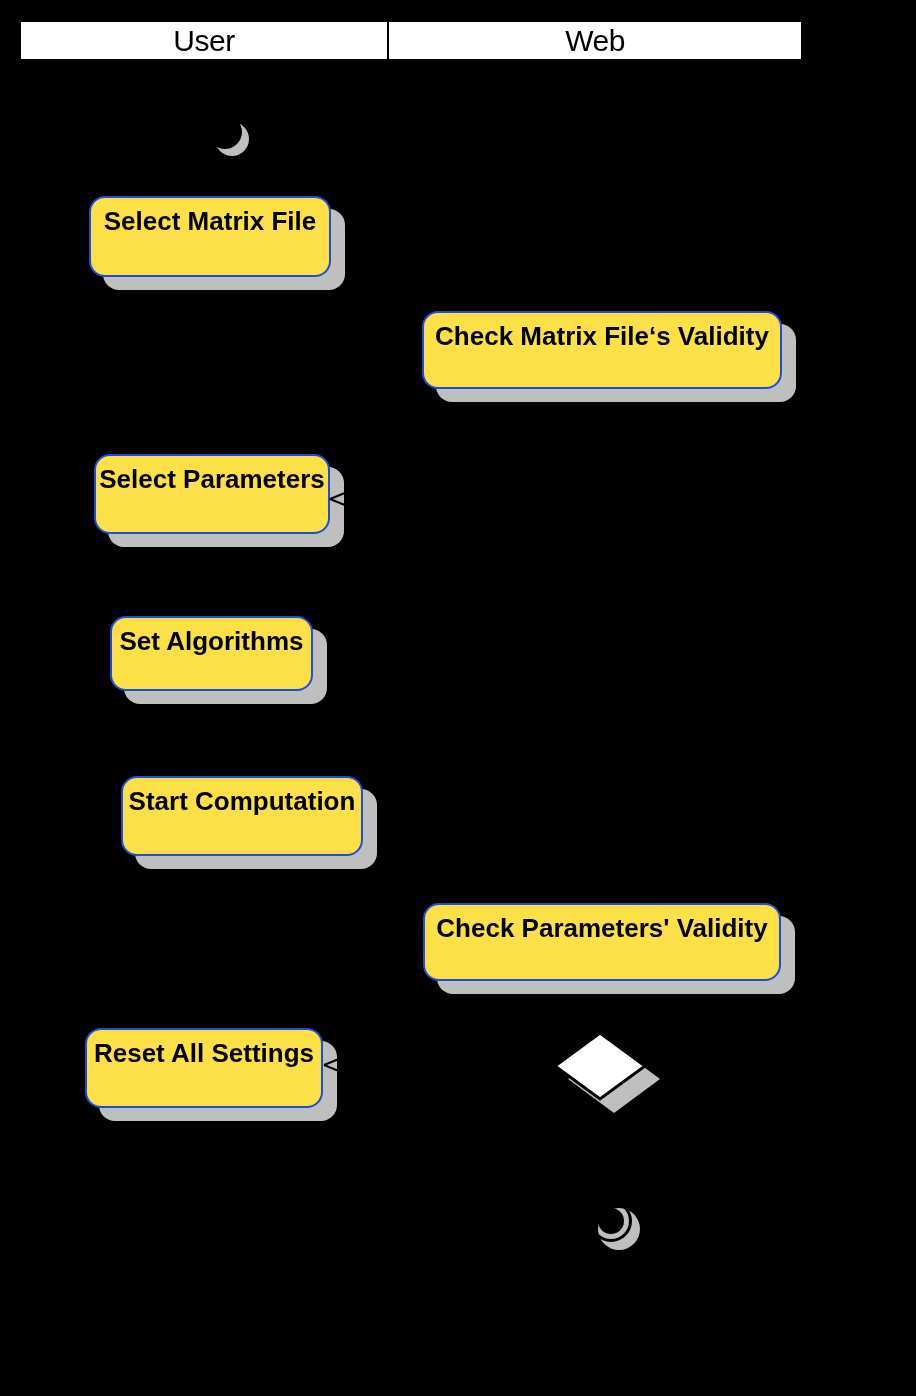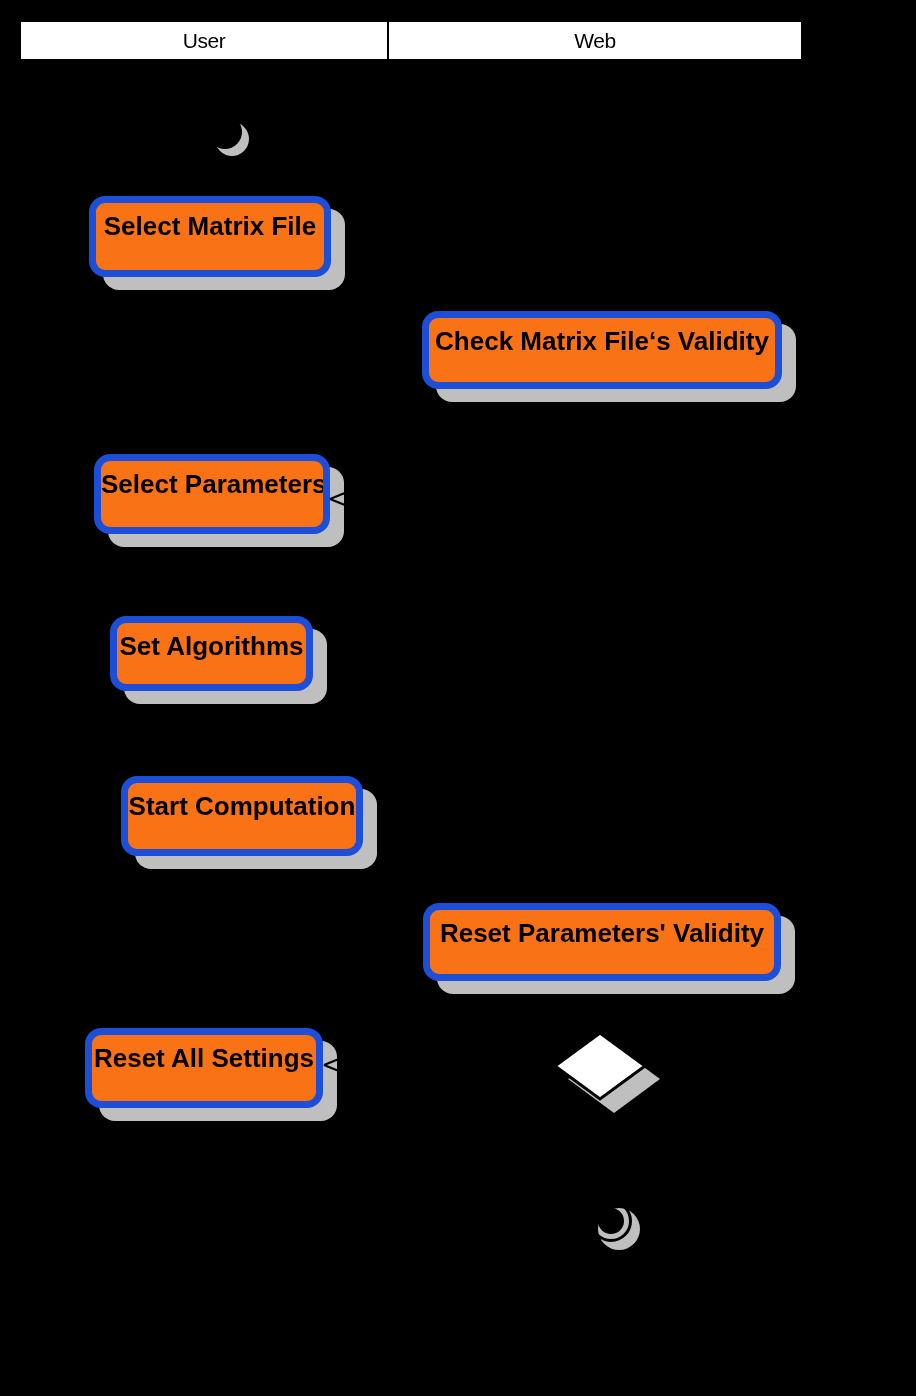--- a/index.html
+++ b/index.html
@@ -17,21 +17,21 @@
   }
 
   
   .lane-header {
     position: absolute;
     background: #ffffff;
     color: #000000;
     display: flex;
     align-items: center;
     justify-content: center;
-    font-size: 21px;
+    font-size: 30px;
     font-weight: 400;
     letter-spacing: -0.5px;
     line-height: 1;
     box-sizing: border-box;
   }
 
   
   .node {
     position: absolute;
     box-sizing: border-box;
@@ -44,22 +44,22 @@
     height: 100%;
     background: #bfbfbf;
     border-radius: 16px;
   }
   .node-body {
     position: absolute;
     left: 0;
     top: 0;
     width: 100%;
     height: 100%;
-    background: #f97316;
-    border: 7px solid #1d4ed8;
+    background: #fde047;
+    border: 2px solid #1d4ed8;
     border-radius: 16px;
     box-sizing: border-box;
     overflow: hidden;
   }
   .node-label {
     position: absolute;
     left: 0;
     right: 0;
     top: 9px;
     text-align: center;
@@ -238,21 +238,21 @@
   <div class="node" style="left:89px; top:776px; width:242px; height:80px;margin-left:32px;">
     <div class="node-shadow"></div>
     <div class="node-body">
       <div class="node-label">Start Computation</div>
     </div>
   </div>
 
   <div class="node" style="left:423px; top:903px; width:358px; height:78px;">
     <div class="node-shadow"></div>
     <div class="node-body">
-      <div class="node-label">Reset Parameters' Validity</div>
+      <div class="node-label">Check Parameters' Validity</div>
     </div>
   </div>
 
   <div class="node" style="left:85px; top:1028px; width:238px; height:80px;">
     <div class="node-shadow"></div>
     <div class="node-body">
       <div class="node-label">Reset All Settings</div>
     </div>
   </div>
   <div class="arrow-left" style="left:324px; top:1064px;"></div>

